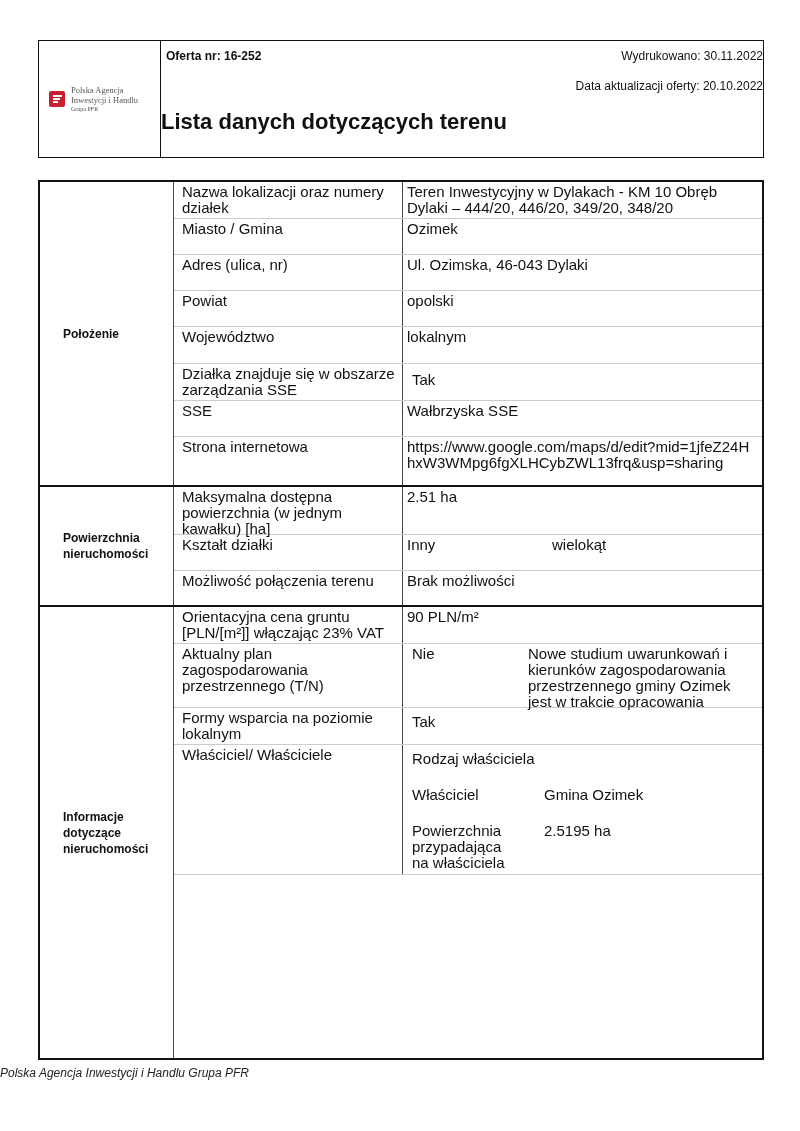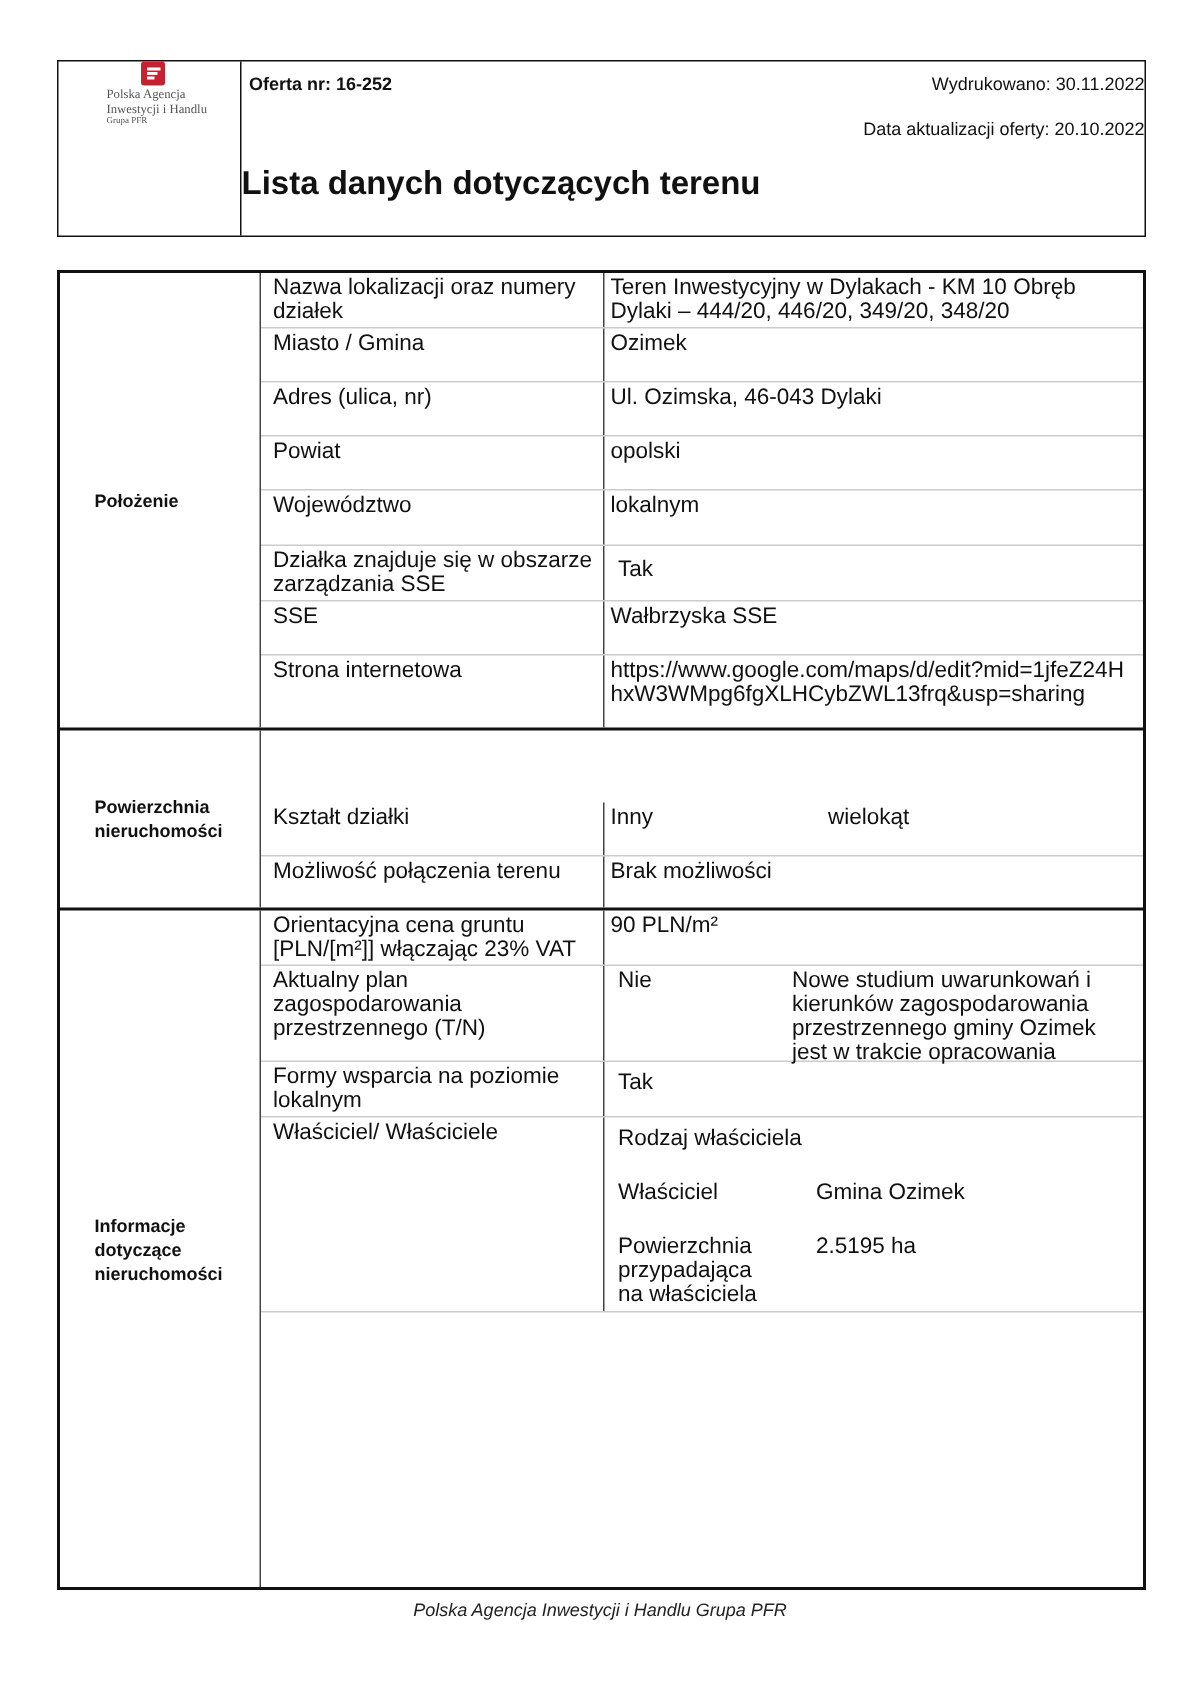--- a/index.html
+++ b/index.html
@@ -6,21 +6,21 @@
   body {
     width: 800px; height: 1131px; background: #ffffff;
     font-family: "Liberation Sans", sans-serif; color: #111; position: relative; overflow: hidden;
   }
   .header {
     position: absolute; left: 38px; top: 40px; width: 726px; height: 118px;
     border: 1.5px solid #111; box-sizing: border-box; display: flex;
   }
   .logo-cell {
     width: 122px; border-right: 1.5px solid #111; display: flex; align-items: center;
-    padding-left: 10px; box-sizing: border-box; flex-direction: column;
+    padding-left: 10px; box-sizing: border-box;
   }
   .logo-mark {
     width: 16px; height: 16px; background: #c8202f; border-radius: 2px; position: relative; margin-right: 6px; flex: none;
   }
   .logo-mark span { position: absolute; left: 4px; height: 2px; background: #fff; }
   .logo-text { font-family: "Liberation Serif", serif; color: #555; font-size: 8.5px; line-height: 10px; }
   .logo-text .small { font-size: 6px; line-height: 9px; }
   .head-main { flex: 1; position: relative; }
   .offer-no { position: absolute; left: 5px; top: 8px; font-weight: bold; font-size: 12px; }
   .printed { position: absolute; right: 0; top: 8px; font-size: 12px; }
@@ -36,21 +36,21 @@
   .sec-label {
     position: absolute; left: 0; top: 0; bottom: 0; width: 134px; border-right: 1px solid #444;
     display: flex; align-items: center; padding-left: 23px; box-sizing: border-box;
     font-weight: bold; font-size: 12px; line-height: 16px;
   }
   .row { position: absolute; left: 134px; right: 0; border-bottom: 1px solid #ccc; box-sizing: border-box; font-size: 15px; line-height: 16px; }
   .row .k { position: absolute; left: 8px; top: 2px; width: 215px; }
   .row .v { position: absolute; left: 233px; top: 2px; right: 6px; }
   .row .divider { position: absolute; left: 228px; top: 0; bottom: 0; border-left: 1.5px solid #444; }
   .row.noline { border-bottom: none; }
-  .footer { position: absolute; left: 0; right: 0; top: 1066px; text-align: center; font-style: italic; font-size: 12px; color: #222; }
+  .footer { position: absolute; left: 0; right: 0; top: 1066px; text-align: left; font-style: italic; font-size: 12px; color: #222; }
 </style>
 </head>
 <body>
 
 <div class="header">
   <div class="logo-cell">
     <div class="logo-mark">
       <span style="top:4px;width:9px"></span>
         <span style="top:7px;width:7px"></span>
         <span style="top:10px;width:5px"></span>
@@ -110,20 +110,25 @@
       </div>
     <div class="row noline" style="top:255px;height:48px">
         <div class="divider"></div>
         <div class="k">Strona internetowa</div>
         <div class="v" style="word-break:break-all">https://www.google.com/maps/d/edit?mid=1jfeZ24HhxW3WMpg6fgXLHCybZWL13frq&amp;usp=sharing</div>
       </div>
   </div>
 
   <div class="section" style="top:305px;height:120px">
     <div class="sec-label">Powierzchnia nieruchomości</div>
+    <div class="row" style="top:0;height:48px">
+        <div class="divider"></div>
+        <div class="k">Maksymalna dostępna powierzchnia (w jednym kawałku) [ha]</div>
+        <div class="v">2.51 ha</div>
+      </div>
     <div class="row" style="top:48px;height:36px">
         <div class="divider"></div>
         <div class="k">Kształt działki</div>
         <div class="v">Inny</div>
         <div class="v" style="left:378px">wielokąt</div>
       </div>
     <div class="row noline" style="top:84px;height:34px">
         <div class="divider"></div>
         <div class="k">Możliwość połączenia terenu</div>
         <div class="v">Brak możliwości</div>

